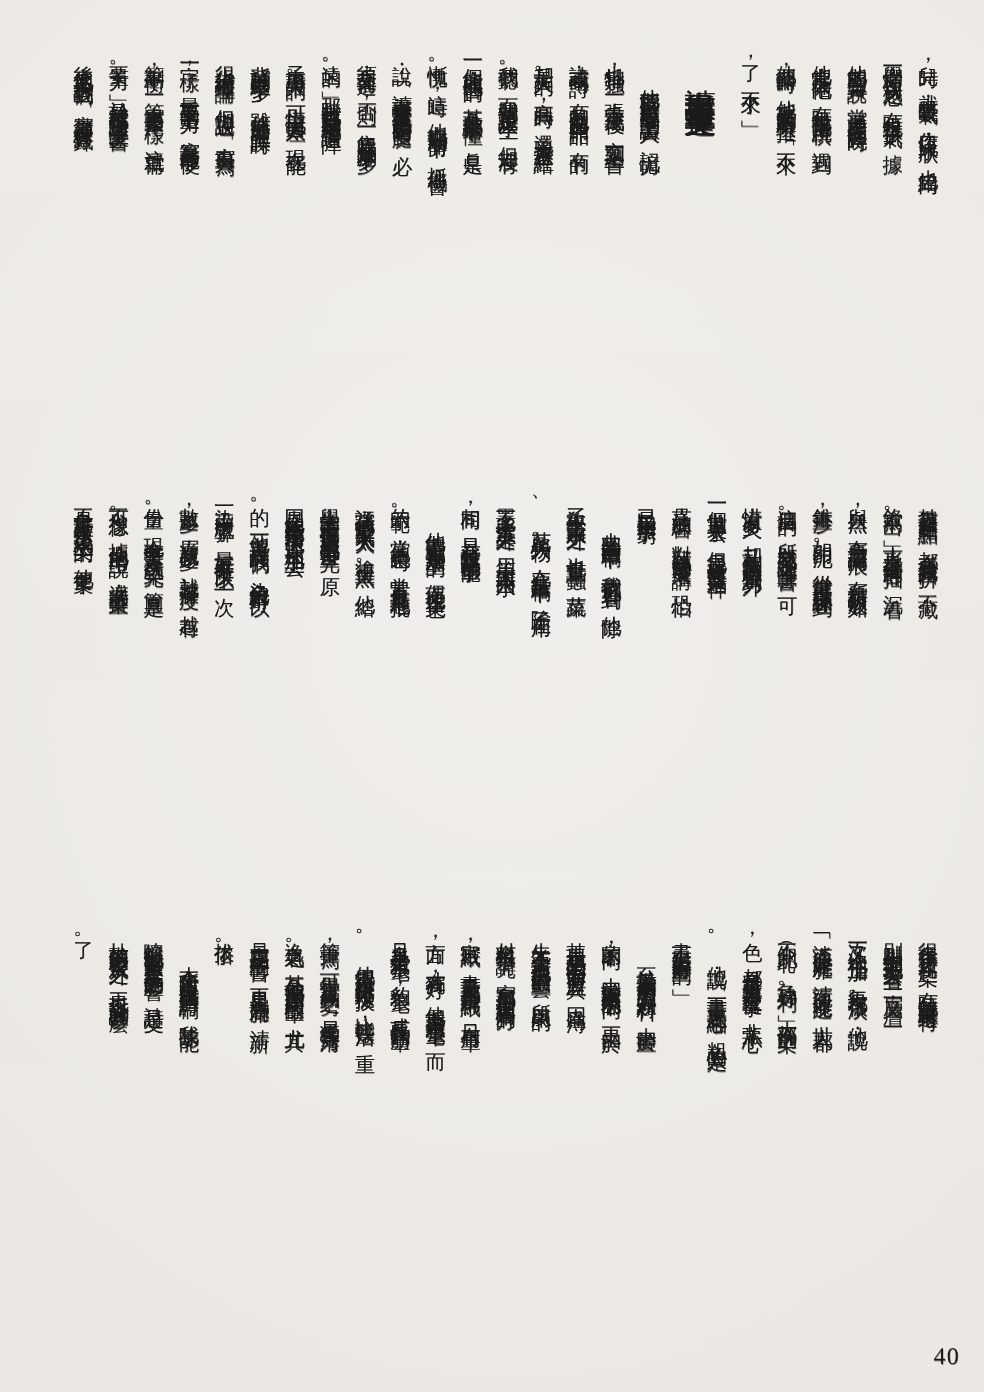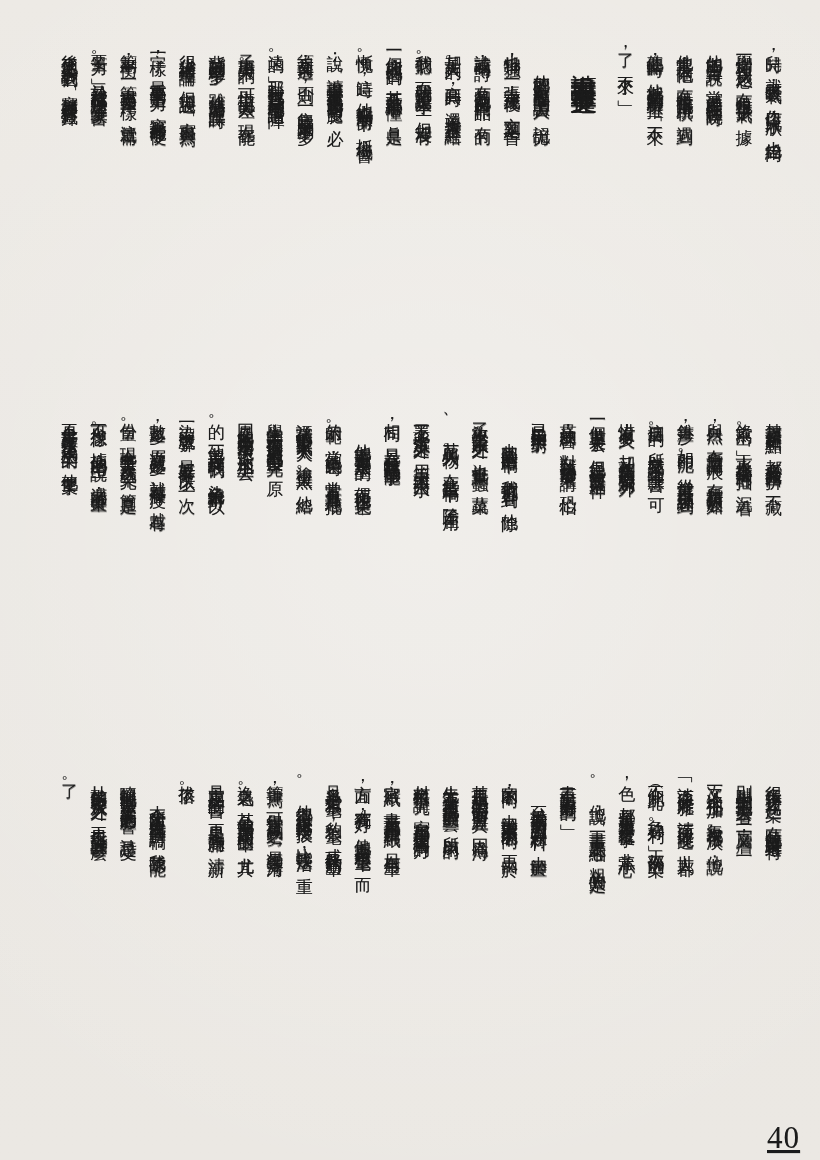--- a/index.html
+++ b/index.html
@@ -57,24 +57,23 @@
     font-size: 26px;
     line-height: 40px;
     letter-spacing: 1.8px;
     text-shadow: 0.4px 0.4px 0.4px rgba(25,25,25,0.55);
     white-space: nowrap;
   }
   .page-number {
     position: absolute;
     top: 1120px;
     right: 20px;
-    font-size: 31px;
+    font-size: 20px;
     letter-spacing: 1px;
     text-shadow: 0.3px 0.3px 0.3px rgba(25,25,25,0.4);
-    text-decoration: underline;
   }
 </style>
 </head>
 <body>
 
 <div class="page">
 
   <div class="band" id="band1">
     <div class="colgroup grp-right">
         <div class="col">兒時，就大聲吸氣，作流口水狀，也給同</div>

